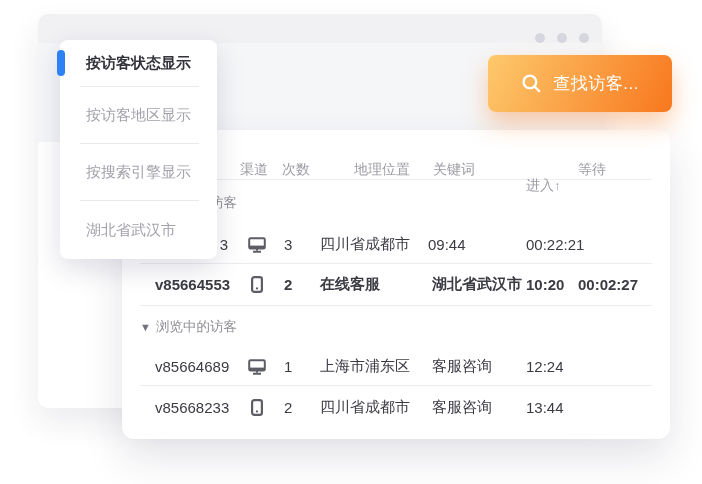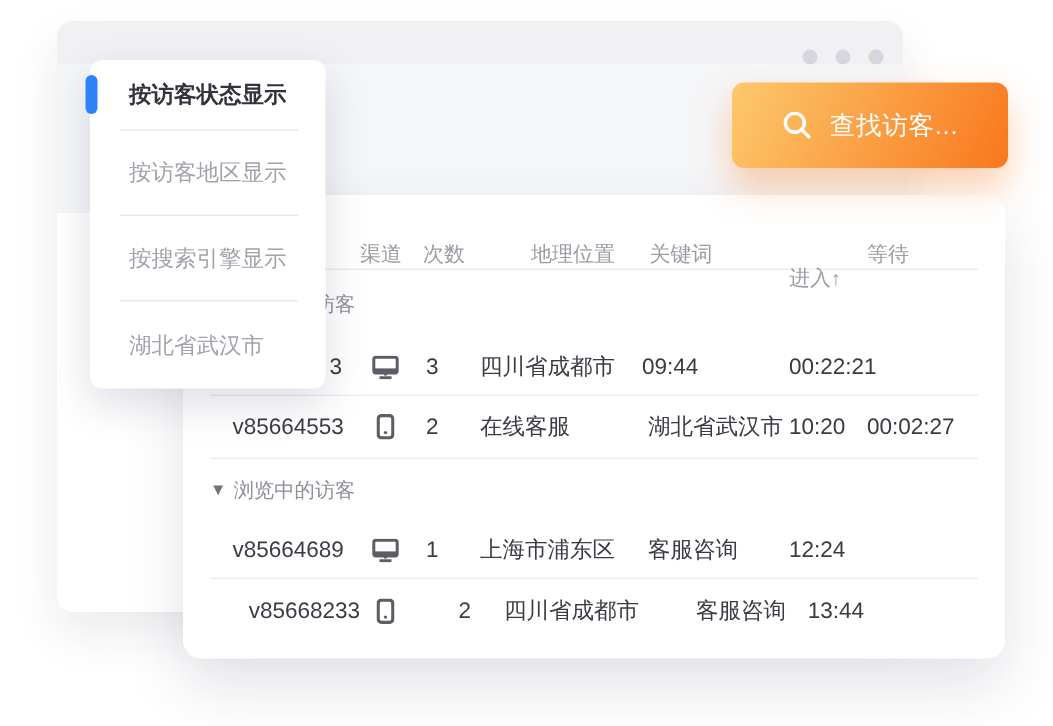--- a/index.html
+++ b/index.html
@@ -60,23 +60,23 @@
   .sort-arrow{font-size:13px;}
 
   .group-row{display:flex;align-items:center;color:#8e8e97;font-size:13.5px;}
   .group-row .tri{font-size:11px;color:#72727c;margin-right:5px;line-height:1;}
   .group-1{height:46px;}
   .group-2{height:42px;}
 
   .vrow{font-size:15px;color:var(--text-dark);}
   .vrow .cell{white-space:nowrap;}
   .row-1{height:38px;border-bottom:1px solid var(--divider);}
-  .row-2{height:42px;border-bottom:1px solid var(--divider);}
+  .row-2{height:42px;border-bottom:1px solid var(--divider);font-weight:bold;}
   .row-3{height:38px;border-bottom:1px solid var(--divider);}
-  .row-4{height:42px;text-align:right;}
+  .row-4{height:42px;}
   .cell-id{padding-left:15px;}
   .cell-id.partial{text-align:right;padding-left:0;padding-right:12px;}
   .cell-channel{display:flex;justify-content:center;align-items:center;color:var(--icon-gray);}
   .cell-count{padding-left:10px;}
   .cell-location{padding-left:6px;}
   .cell-keyword{padding-left:6px;}
   .cell-enter{padding-left:2px;}
   .cell-wait{padding-left:2px;}
 
   

